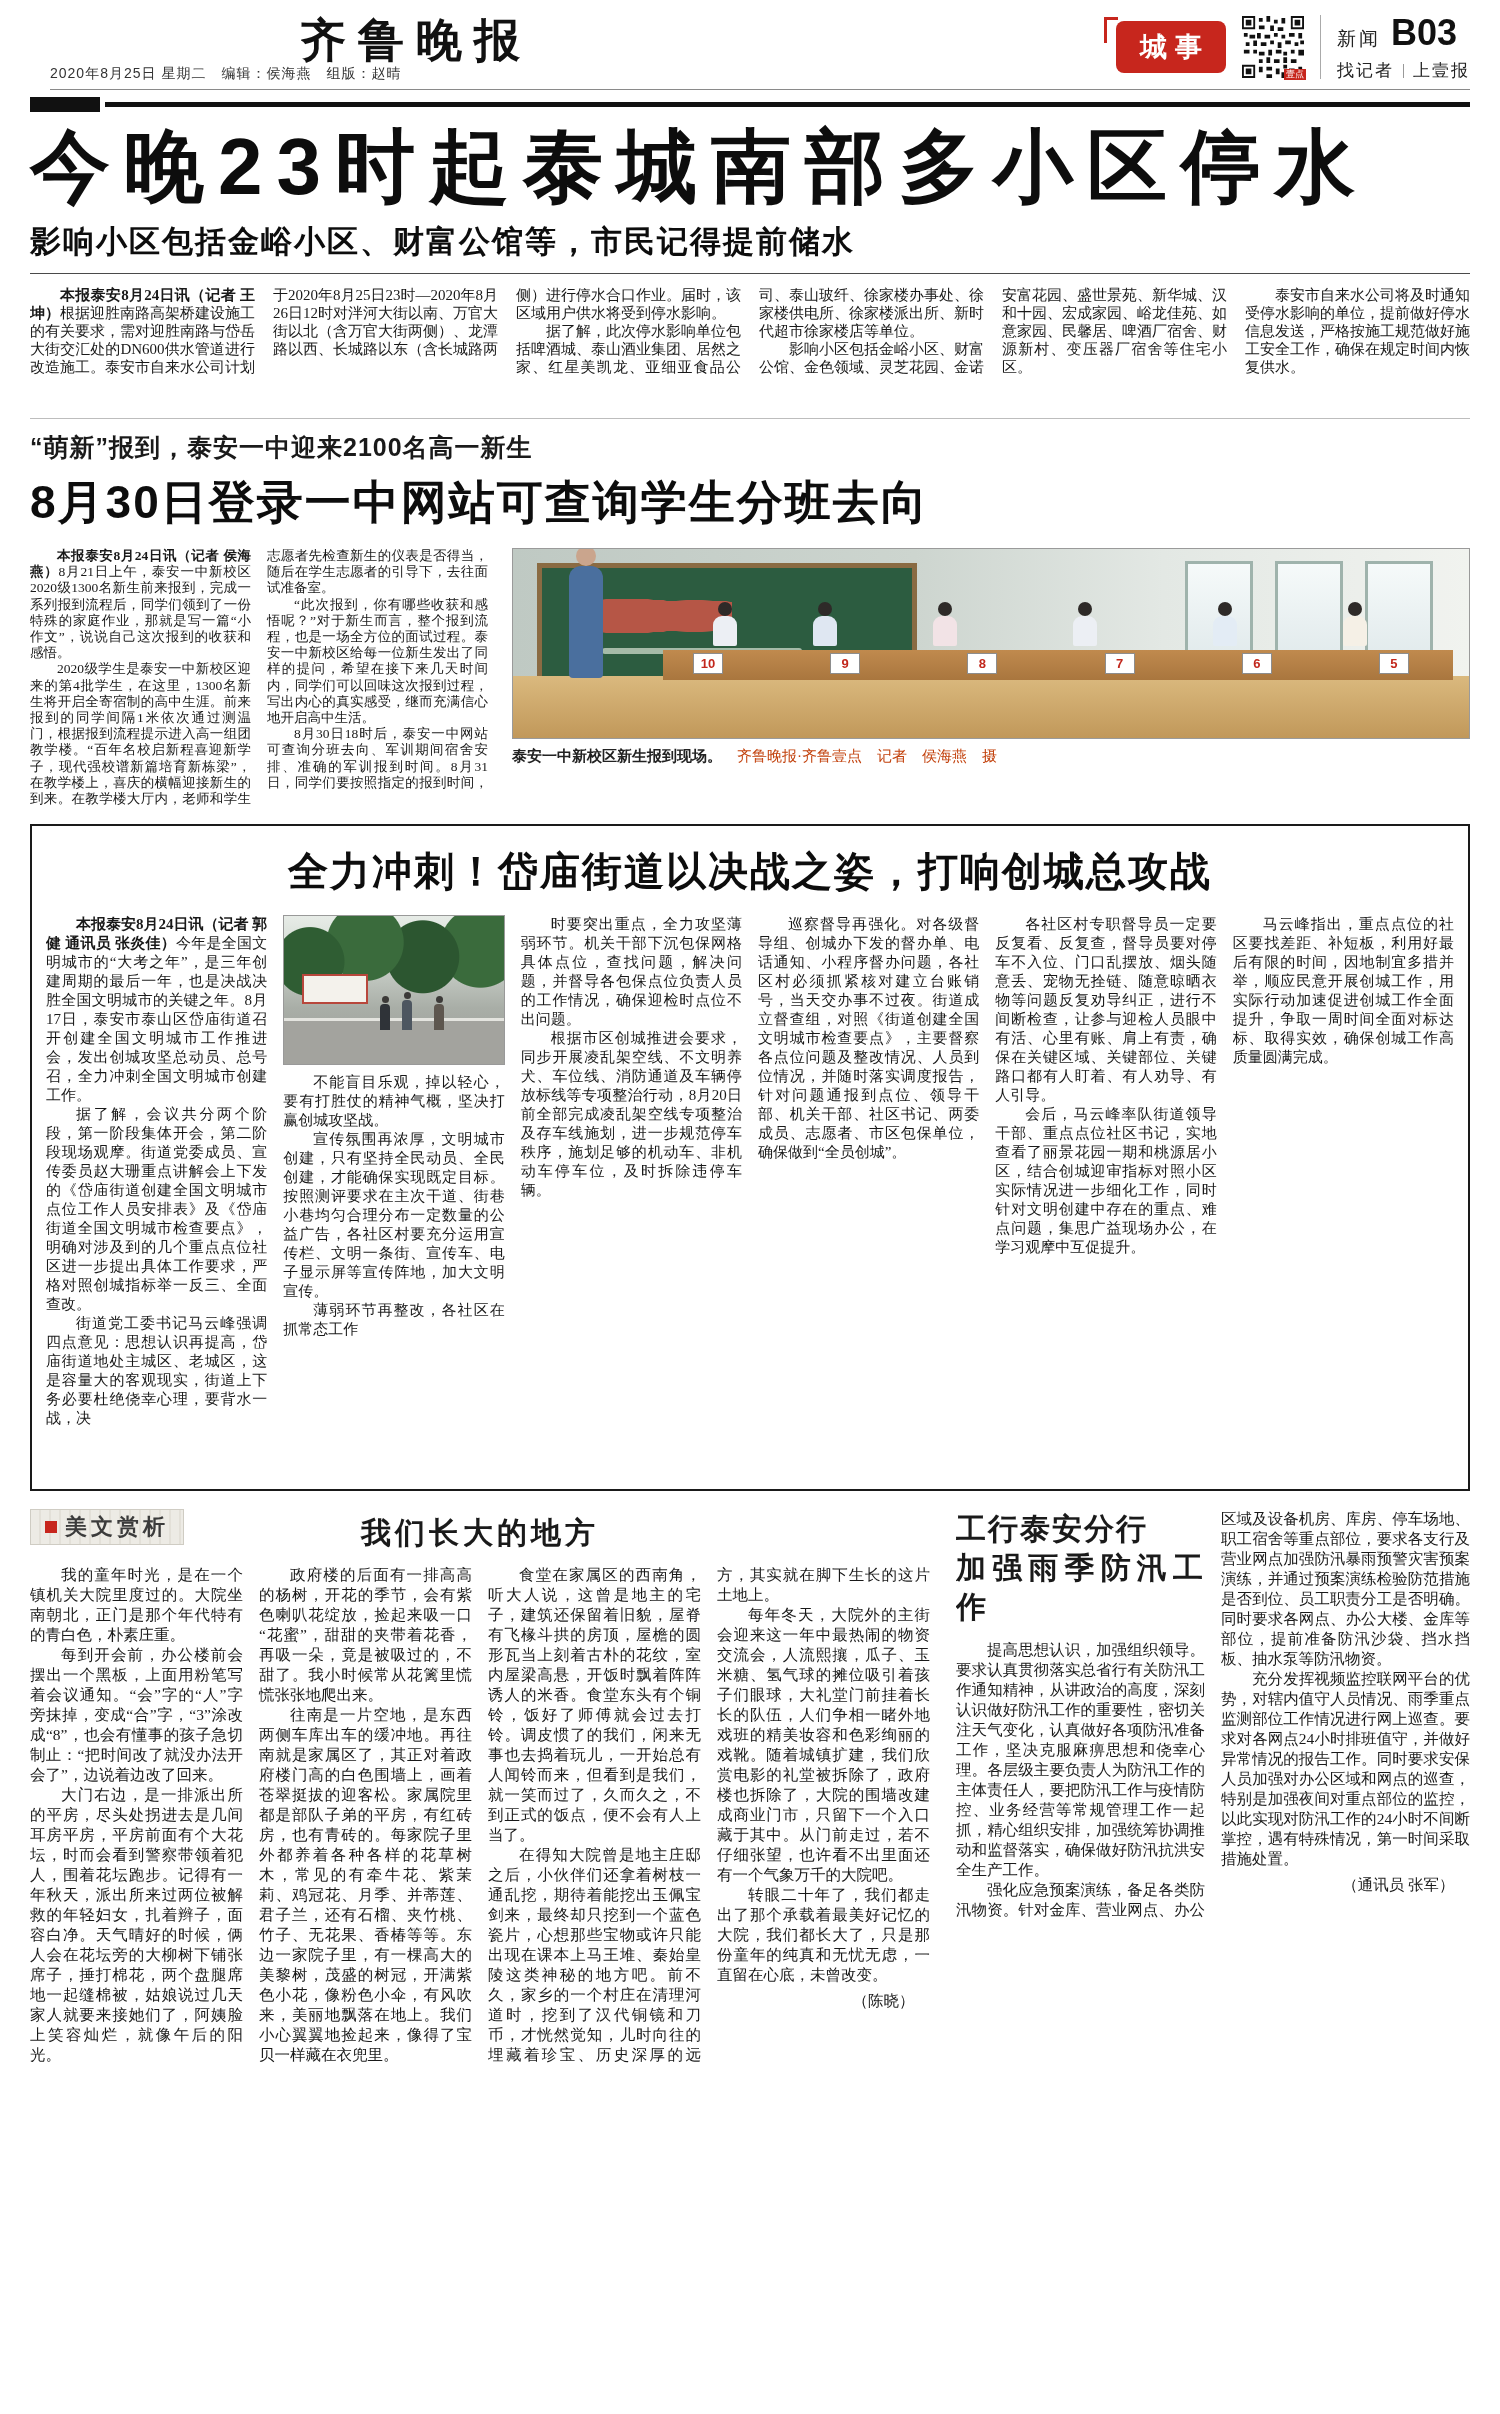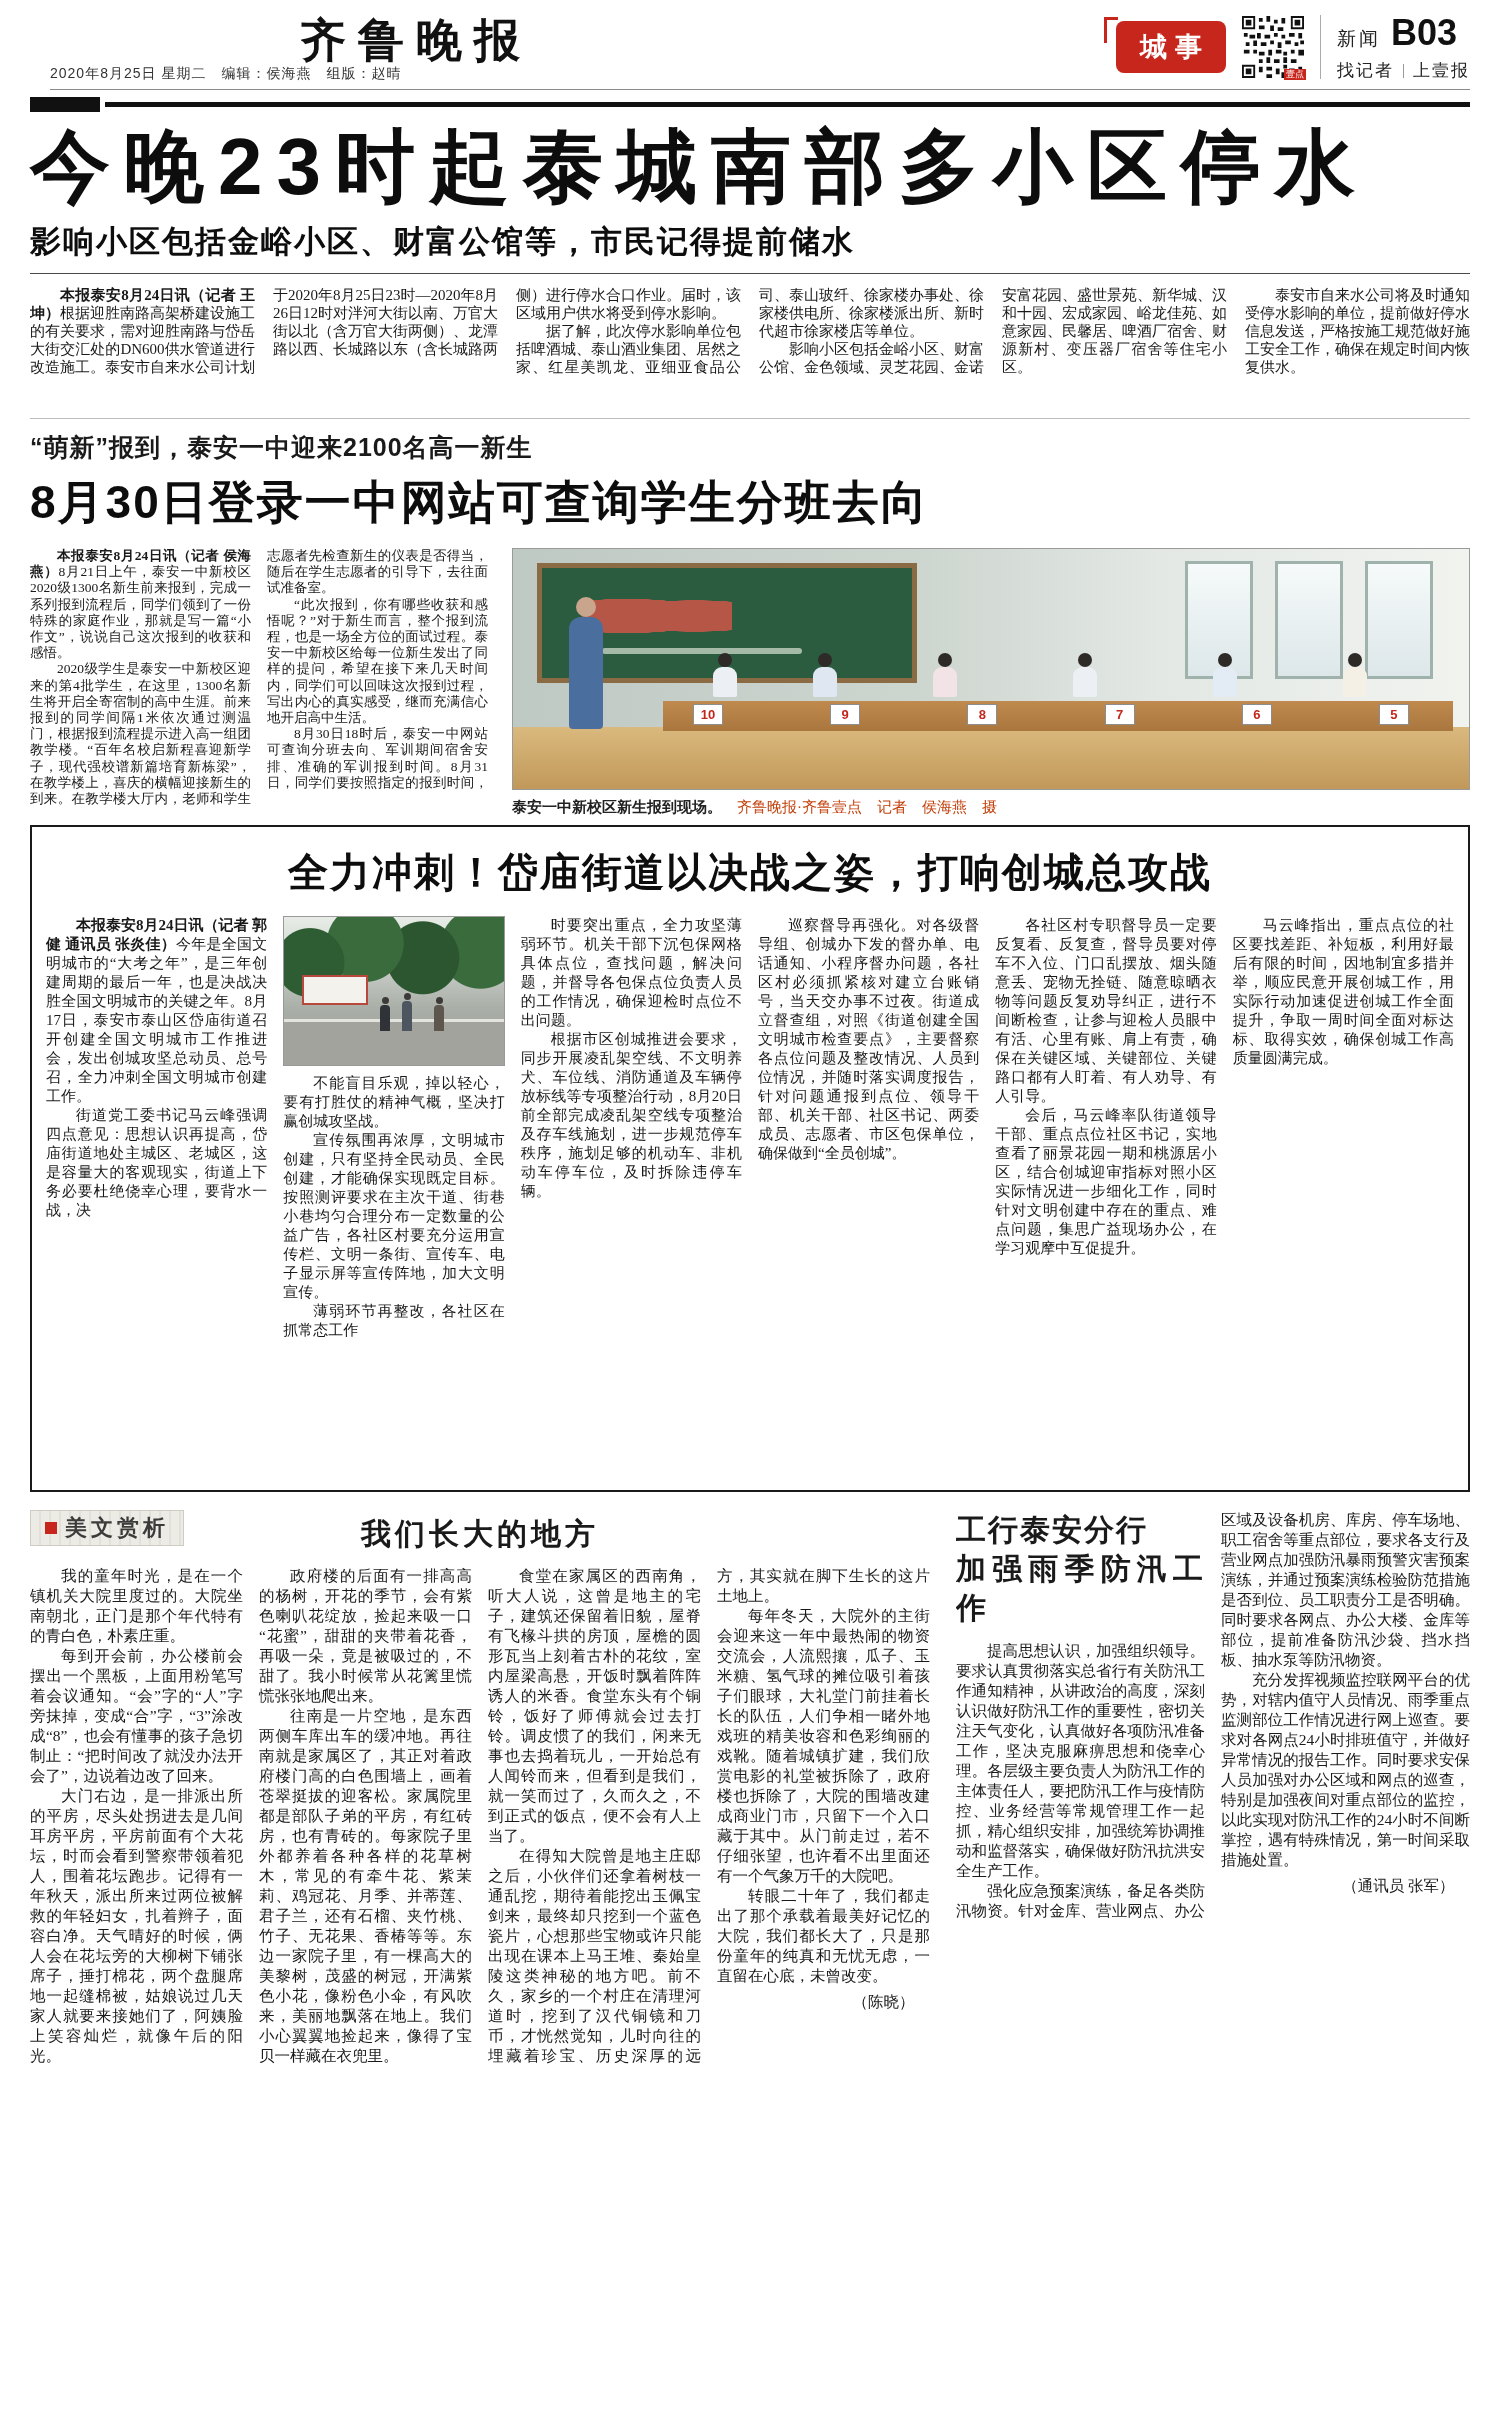--- a/index.html
+++ b/index.html
@@ -53,21 +53,21 @@
                font-size:15px; line-height:18px; }
 
   
   .art2 { padding-top:12px; }
   .art2-kicker { font-family:"Liberation Sans", sans-serif; font-weight:bold; font-size:25px; letter-spacing:1px; }
   .art2-headline { font-size:46px; font-weight:900; margin-top:8px; letter-spacing:2px; }
   .art2-row { display:flex; margin-top:14px; gap:24px; }
   .art2-text { width:458px; flex:0 0 458px; column-count:2; column-gap:16px; height:268px;
                overflow:hidden; font-size:13.5px; line-height:16.2px; }
   .art2-photo { flex:1; }
-  .ph-scene { position:relative; height:242px; overflow:hidden;
+  .ph-scene { position:relative; height:191px; overflow:hidden;
               background:linear-gradient(90deg,#bfc9c3 0%,#cdd5cf 42%,#e3e8e4 68%,#f1f3ef 100%);
               border:1px solid #9a9a9a; }
   .ph-floor { position:absolute; left:0; right:0; bottom:0; height:62px;
               background:linear-gradient(#dab97e,#c1985a); }
   .board { position:absolute; left:24px; top:14px; width:380px; height:120px; background:#2c5c40;
            border:5px solid #8a6b43; }
   .chalk { position:absolute; border-radius:6px; }
   .chalk.red { left:40px; top:28px; width:150px; height:40px;
                background:radial-gradient(ellipse at 30% 50%, #cf5648 60%, transparent 61%),
                           radial-gradient(ellipse at 75% 50%, #cf5648 55%, transparent 56%); opacity:.85; }
@@ -238,20 +238,21 @@
       </figure>
     </div>
   </section>
 
   <section class="art3">
     <h2 class="art3-headline">全力冲刺！岱庙街道以决战之姿，打响创城总攻战</h2>
     <div class="art3-cols bodytext">
       <div class="art3-col">
         <p class="para"><b class="byline">本报泰安8月24日讯（记者 郭健 通讯员 张炎佳）</b><span>今年是全国文明城市的“大考之年”，是三年创建周期的最后一年，也是决战决胜全国文明城市的关键之年。8月17日，泰安市泰山区岱庙街道召开创建全国文明城市工作推进会，发出创城攻坚总动员、总号召，全力冲刺全国文明城市创建工作。</span></p>
         <div>
+            <p class="para">据了解，会议共分两个阶段，第一阶段集体开会，第二阶段现场观摩。街道党委成员、宣传委员赵大珊重点讲解会上下发的《岱庙街道创建全国文明城市点位工作人员安排表》及《岱庙街道全国文明城市检查要点》，明确对涉及到的几个重点点位社区进一步提出具体工作要求，严格对照创城指标举一反三、全面查改。</p>
             <p class="para">街道党工委书记马云峰强调四点意见：思想认识再提高，岱庙街道地处主城区、老城区，这是容量大的客观现实，街道上下务必要杜绝侥幸心理，要背水一战，决</p>
           </div>
       </div>
       <div class="art3-col">
         <div class="art3-photo">
           <div class="trees"></div>
           <div class="road"></div>
           <div class="banner"></div>
           <span class="person p1"></span>
           <span class="person p2"></span>

